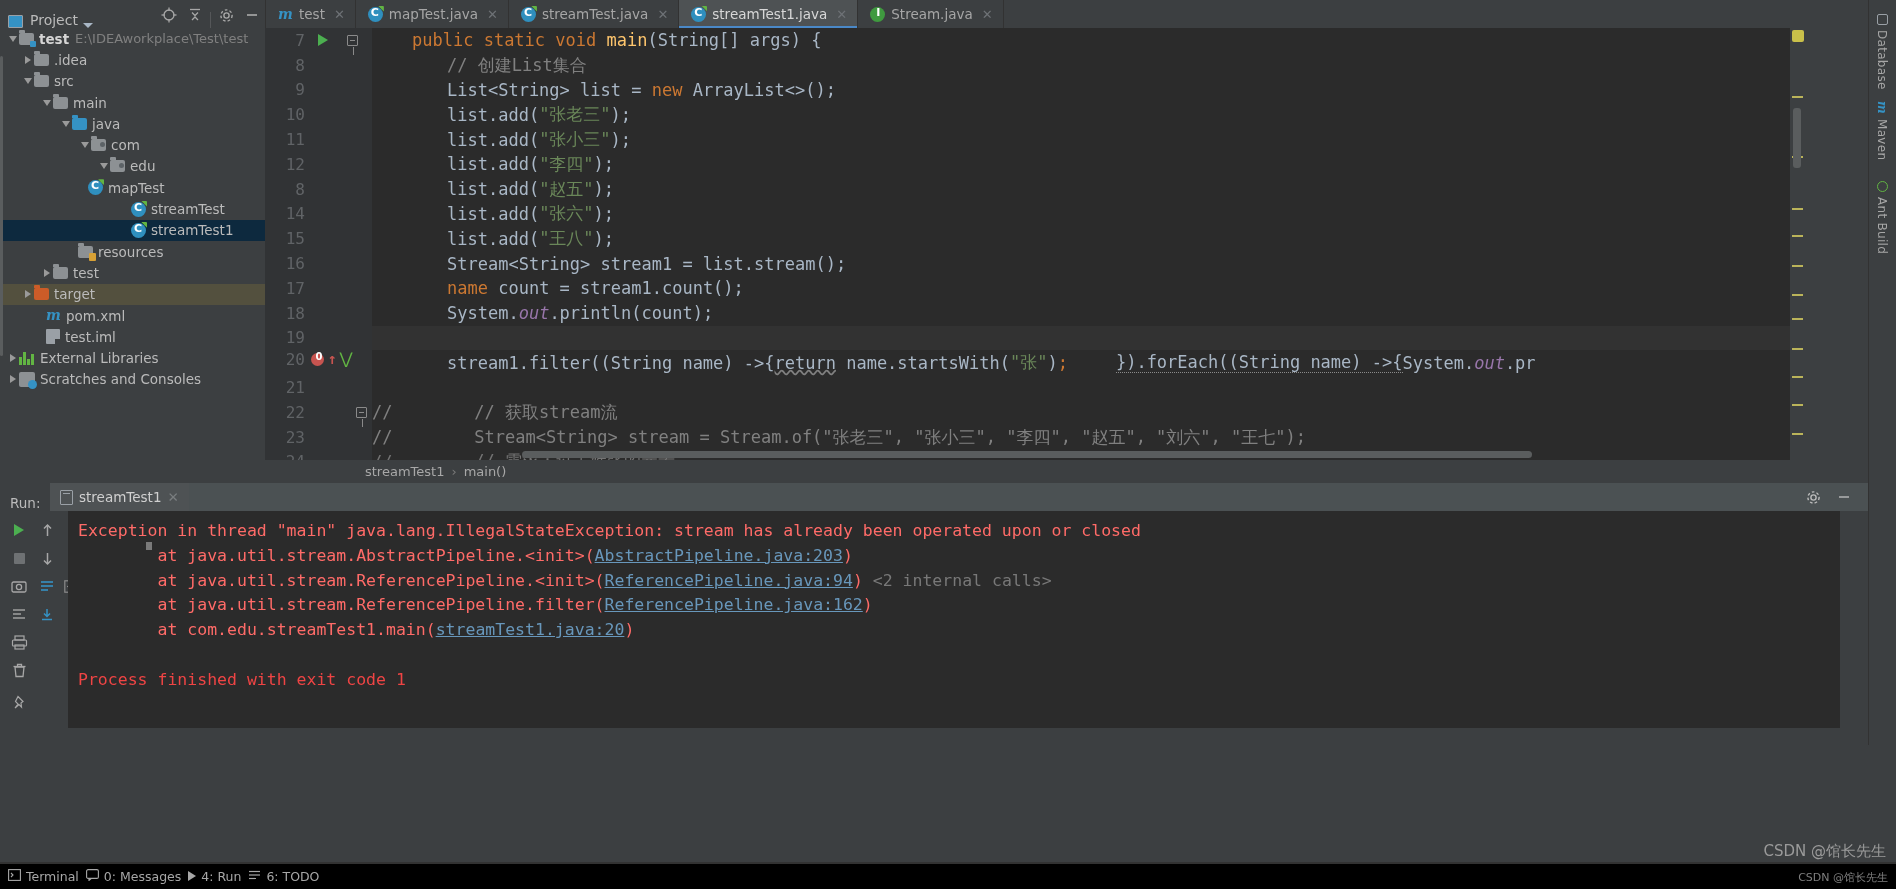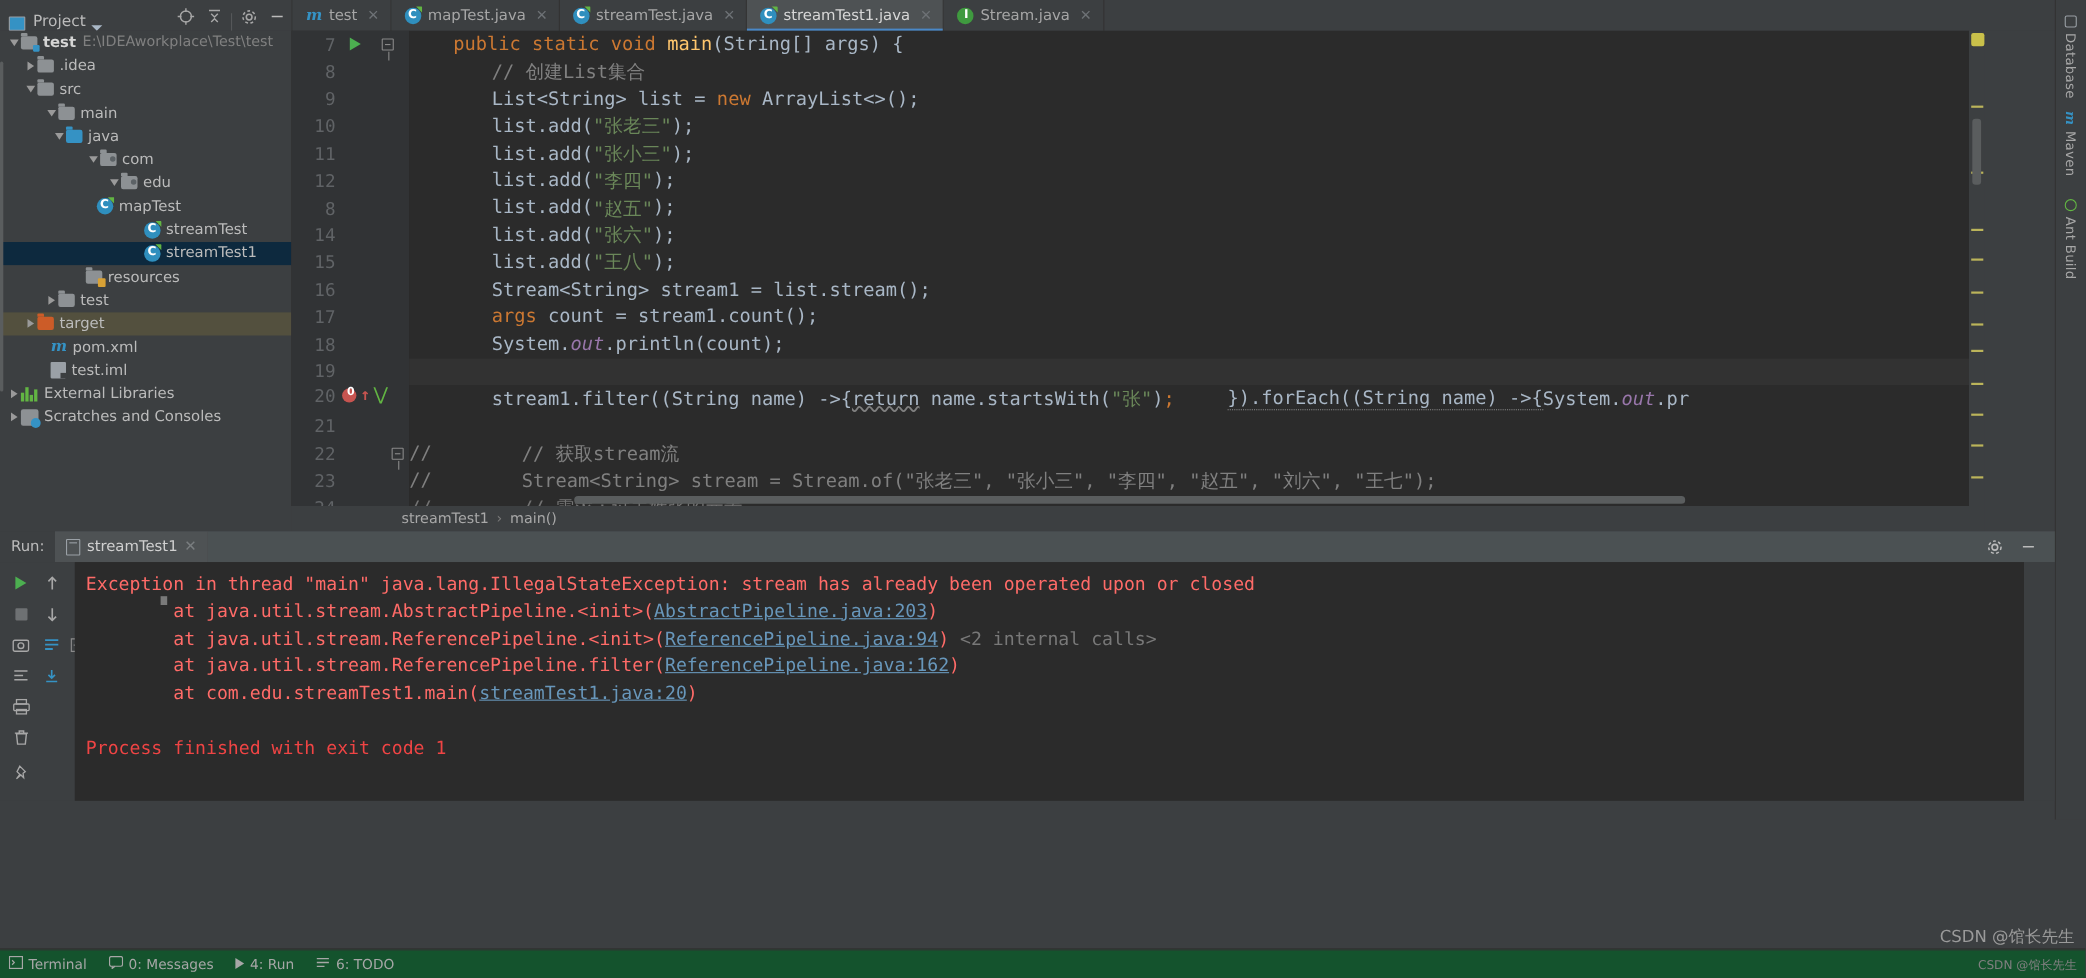--- a/index.html
+++ b/index.html
@@ -108,21 +108,21 @@
   .mk-scroll { position:absolute; left:3px; width:8px; background:#5a5d5e; border-radius:3px;}
   .mk-err { position:absolute; right:0; top:2px; width:12px;height:12px; background:#c9c04a; border-radius:2px;}
 
   
   .rstrip { position:absolute; right:0; top:0; width:28px; height:745px; background:#3c3f41; border-left:1px solid #323232; }
   .rbtn { position:absolute; right:3px; width:22px; writing-mode:vertical-rl; text-orientation:mixed; font-size:12px; color:#a7a7a7; display:flex; align-items:center; gap:5px; padding:6px 0; letter-spacing:0.3px;}
   .sqicon { width:11px;height:11px; border:1.4px solid #9aa0a6; border-radius:2px; flex:0 0 11px;}
 
   
   .runpanel { position:absolute; left:0; top:483px; width:1868px; height:245px; background:#3c3f41; }
-  .run-tabbar { position:absolute; left:0; top:0; width:1868px; height:28px; background:#3c3f41; display:flex; align-items:center; }
+  .run-tabbar { position:absolute; left:0; top:0; width:1868px; height:28px; background:#3c3f41; display:flex; align-items:flex-end; }
   .run-label { width:50px; padding-left:10px; font-size:13.5px; color:#bbbbbb;}
   .run-tab { height:28px; display:flex; align-items:center; gap:6px; padding:0 10px; background:#4e5254; color:#d0d0d0; font-size:13.5px;}
   .run-tab .tclose{ color:#7a7e80; }
   .rtab-icon { width:13px;height:15px;border:1.4px solid #9aa0a6;border-radius:1px; position:relative; flex:0 0 13px;}
   .rtab-icon::after{content:"";position:absolute;left:2px;top:2px;right:2px;height:1.5px;background:#9aa0a6;}
   .run-tabbar-fill { flex:1; height:28px; background:#4b5153; }
   .gear2 { position:absolute; right:46px; top:6px; }
   .minus2 { position:absolute; right:16px; top:6px; color:#bbbbbb; font-size:15px; }
 
   .run-side { position:absolute; left:0; top:28px; width:68px; height:217px; background:#3c3f41; }
@@ -130,21 +130,21 @@
   .console { position:absolute; left:68px; top:28px; right:28px; height:217px; background:#2b2b2b; padding:8px 0 0 10px;
      font-family:"DejaVu Sans Mono","Liberation Mono",monospace; font-size:16.5px; line-height:24.8px; color:#bbbbbb; overflow:hidden;}
   .cl { white-space:pre; }
   .err { color:#ff6b68; }
   .lnk { color:#6897bb; text-decoration:underline; }
   .dim { color:#787878; }
   .ok { color:#ef4444; }
   .cursor-dot { position:absolute; left:78px; top:31px; width:6px;height:8px;background:#7a7a7a;}
 
   
-  .statusbar { position:absolute; left:0; bottom:0; width:1896px; height:26px; background:#14532d; display:flex; align-items:center; gap:20px; padding-left:8px; font-size:12.5px; color:#a7a7a7; border-top:1px solid #323232;}
+  .statusbar { position:absolute; left:0; bottom:0; width:1896px; height:26px; background:#000000; display:flex; align-items:center; gap:7px; padding-left:8px; font-size:12.5px; color:#a7a7a7; border-top:1px solid #323232;}
   .sb-item { display:flex; align-items:center; gap:5px; }
   .hrule { position:absolute; left:0; bottom:26px; width:1896px; height:1px; background:#323232;}
 
   .watermark { position:absolute; right:10px; bottom:28px; font-size:15px; color:#9a9a9a; }
   .wm2 { position:absolute; right:8px; bottom:4px; font-size:11px; color:#7f7f7f;}
 
   .scrollbar-left { position:absolute; left:0; top:28px; width:3px; height:300px; background:#5a5d5e; border-radius:2px;}
 </style>
 </head>
 <body>
@@ -248,21 +248,21 @@
     </div>
 
     <div class="trow" style="padding-left:40px">
       <span class="arrow open">
           <i></i>
         </span>
       <span class="folder"></span>
       <span class="tname">main</span>
     </div>
 
-    <div class="trow" style="padding-left:47px">
+    <div class="trow" style="padding-left:59px">
       <span class="arrow open">
           <i></i>
         </span>
       <span class="folder blue"></span>
       <span class="tname">java</span>
     </div>
 
     <div class="trow" style="padding-left:78px">
       <span class="arrow open">
           <i></i>
@@ -479,21 +479,21 @@
       <div class="crow" style="top:173.6px; padding-left:75px">
         <span class="p">list.add(</span><span class="s">"张六"</span><span class="p">);</span>
       </div>
       <div class="crow" style="top:198.4px; padding-left:75px">
         <span class="p">list.add(</span><span class="s">"王八"</span><span class="p">);</span>
       </div>
       <div class="crow" style="top:223.2px; padding-left:75px">
         <span class="p">Stream&lt;String&gt; stream1 = list.stream();</span>
       </div>
       <div class="crow" style="top:248px; padding-left:75px">
-        <span class="k">args </span><span class="p">count = stream1.count();</span>
+        <span class="k">name </span><span class="p">count = stream1.count();</span>
       </div>
       <div class="crow" style="top:272.8px; padding-left:75px">
         <span class="p">System.</span><span class="st">out</span><span class="p">.println(count);</span>
       </div>
       <div class="crow current" style="top:297.6px; padding-left:75px"></div>
       <div class="crow" style="top:322.4px; padding-left:75px">
         <span class="p">stream1.filter((String name) -&gt;{</span><span class="p squig">return</span><span class="p"> name.startsWith(</span><span class="s">"张"</span><span class="p">)</span><span class="k">;</span><span class="p squig2">}).forEach((String name) -&gt;{</span><span class="p">System.</span><span class="st">out</span><span class="p">.pr</span>
       </div>
       <div class="crow" style="top:347.2px; padding-left:75px"></div>
       <div class="crow" style="top:372px; padding-left:0px">

